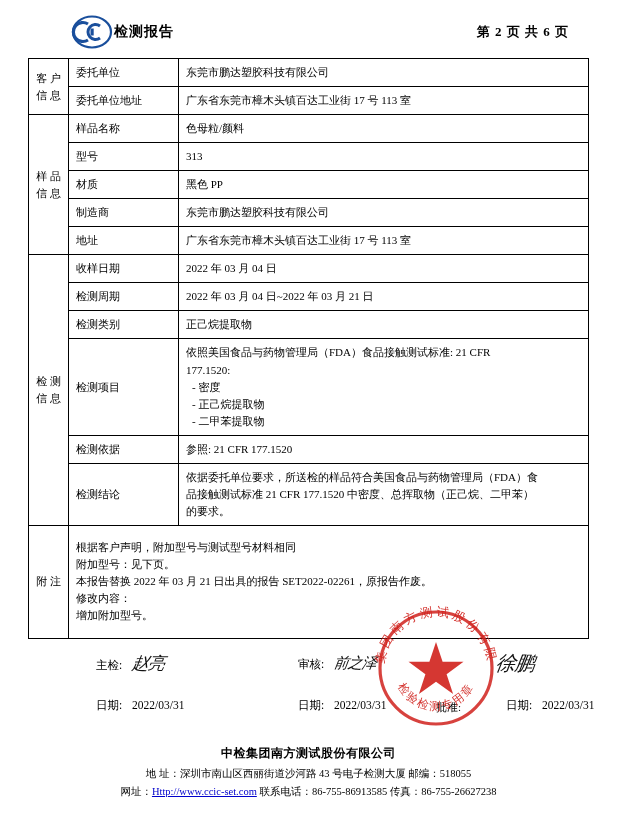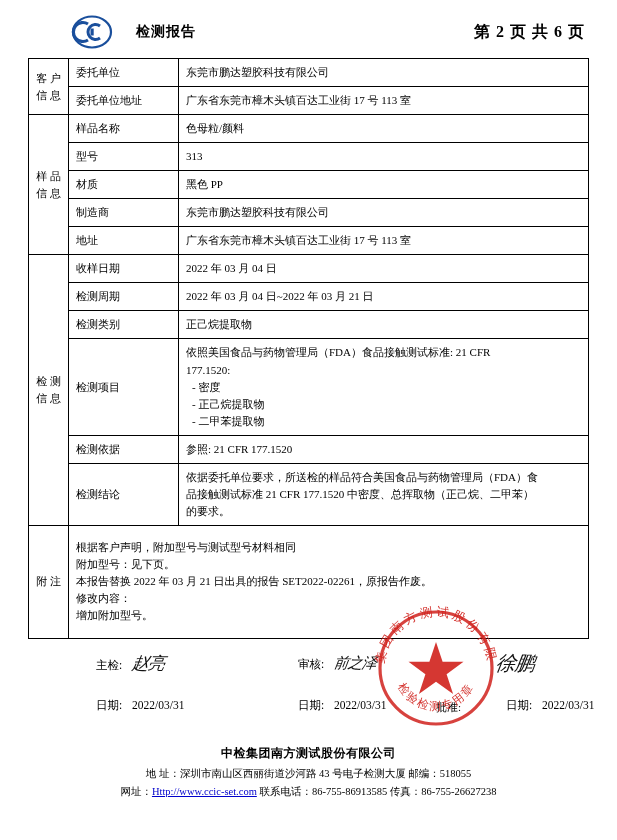--- a/index.html
+++ b/index.html
@@ -38,35 +38,34 @@
     flex: 0 0 44px;
     display: flex;
     align-items: center;
     justify-content: center;
     margin-left: 42px;
   }
   .logo svg { display: block; }
   .hdr-title {
     font-size: 14px;
     font-weight: bold;
-    margin-left: 22px;
     letter-spacing: 1px;
     font-family: Liberation Mono, monospace;
   }
   .hdr-no {
     margin-left: 56px;
     font-size: 11.5px;
     font-weight: bold;
     letter-spacing: 0px;
   }
   .hdr-page {
     margin-left: auto;
-    font-size: 16px;
+    font-size: 13px;
     font-weight: bold;
-    margin-right: 4px;
+    margin-right: 20px;
     letter-spacing: 1px;
   }
 
   
   table.main {
     border-collapse: collapse;
     width: 561px;
     margin: 6px 0 0 0;
     table-layout: fixed;
   }

